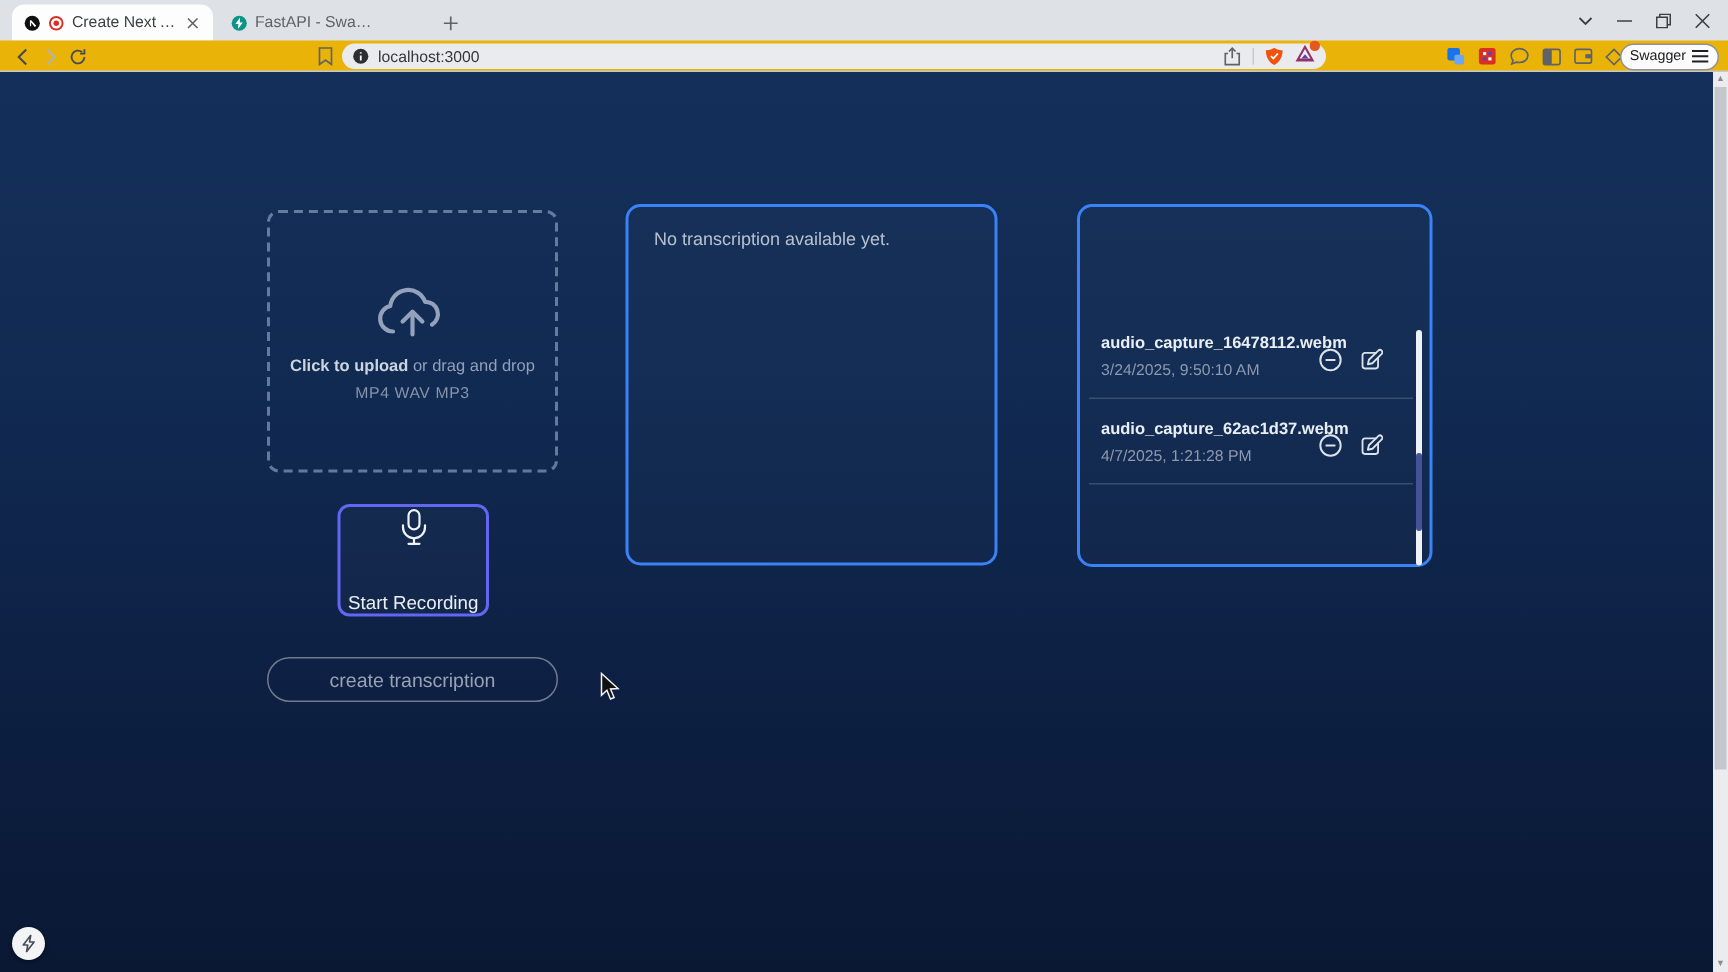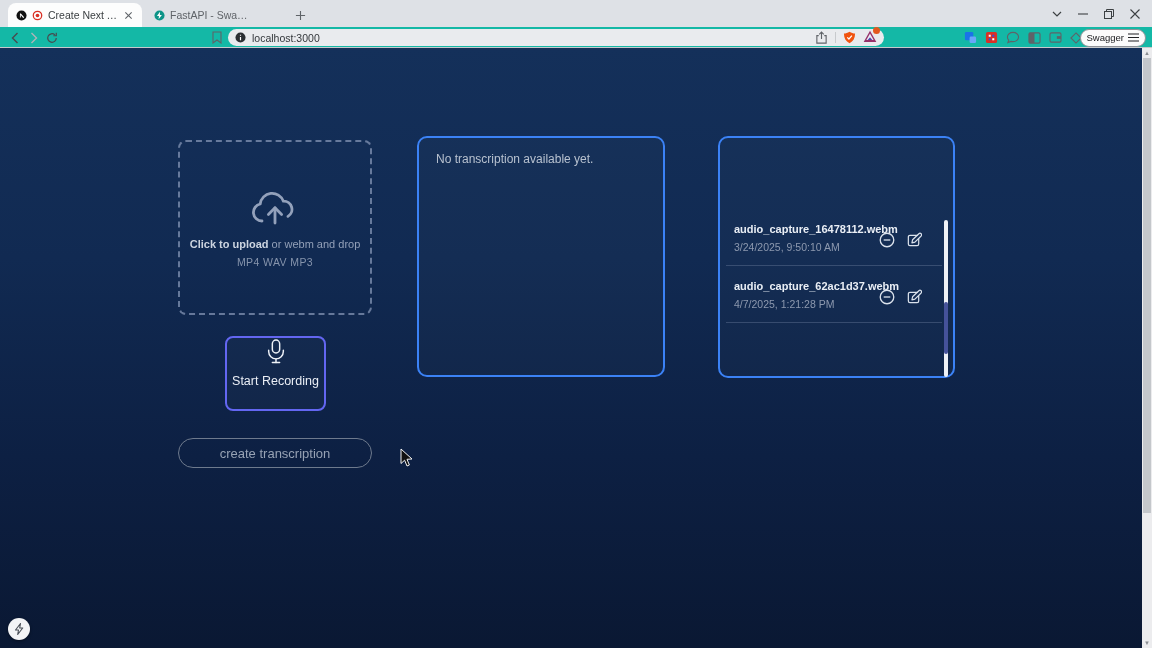--- a/index.html
+++ b/index.html
@@ -13,21 +13,21 @@
   .tab.active { left:8px; width:134px; background:#fdfdfd; border-radius:8px 8px 0 0; }
   .tab.inactive { left:146px; width:112px; color:#5f6368; }
   .tab-title { white-space:nowrap; overflow:hidden; text-overflow:ellipsis; flex:1; }
   .favicon { width:11px; height:11px; flex:0 0 auto; }
   .tab-close { width:12px; height:12px; display:flex; align-items:center; justify-content:center; flex:0 0 auto; }
   .newtab { position:absolute; left:290px; top:5px; width:20px; height:20px; display:flex; align-items:center; justify-content:center; }
   .wincontrols { position:absolute; right:4px; top:0; height:27px; display:flex; align-items:center; }
   .winbtn { width:26px; height:27px; display:flex; align-items:center; justify-content:center; }
 
   
-  .toolbar { position:absolute; top:27px; left:0; width:1152px; height:21px; background:#14b8a6; border-bottom:1px solid #c6c9cc; }
+  .toolbar { position:absolute; top:27px; left:0; width:1152px; height:21px; background:#eab308; border-bottom:1px solid #c6c9cc; }
   .navbtn { position:absolute; top:2px; width:17px; height:17px; display:flex; align-items:center; justify-content:center; }
   .urlbar { position:absolute; left:228px; top:2px; width:656px; height:17px; background:#e9ebee; border-radius:9px; display:flex; align-items:center; padding:0 7px; gap:6px; }
   .urltext { font-size:10.5px; color:#33373b; }
   .urlbar-right { margin-left:auto; display:flex; align-items:center; gap:7px; }
   .ext-row { position:absolute; right:50px; top:2px; height:17px; display:flex; align-items:center; gap:8px; }
   .update-btn { position:absolute; right:6px; top:1.5px; height:18px; padding:0 6px; border:1px solid #8f9297; border-radius:9px; background:#fbfbfb; display:flex; align-items:center; gap:4px; font-size:9.5px; color:#202124; }
 
   
   .page { position:absolute; top:48px; left:0; width:1142px; height:600px;
           background:linear-gradient(180deg,#14305a 0%, #112a52 35%, #0d2043 68%, #0a1833 100%); overflow:hidden; }
@@ -51,21 +51,21 @@
   .rec-item { position:absolute; left:0; width:226px; height:57px;padding-left:10px; }
   .rec-name { position:absolute; left:14px; top:5px; font-size:11px; font-weight:700; color:#e9eef5; }
   .rec-date { position:absolute; left:14px; top:23px; font-size:10.5px; color:#8d99af; }
   .rec-actions { position:absolute; right:24px; top:13px; display:flex; gap:10px; }
   .icon-btn { width:17px; height:17px; display:flex; align-items:center; justify-content:center; cursor:pointer; }
   .rec-divider { position:absolute; left:6px; width:216px; height:0; border-top:1px solid rgba(150,165,195,.28); }
   .list-scroll { position:absolute; left:224px; top:82px; width:4px; height:157px; background:#eef1f6; border-radius:2px; }
   .list-thumb { position:absolute; left:0; top:82px; width:4px; height:52px; background:#45529a; border-radius:2px; }
 
   .record-btn { position:absolute; left:225px; top:288px; width:101px; height:75px; border:2px solid #6366f1; border-radius:8px; background:rgba(255,255,255,0.02);
-                display:flex; flex-direction:column; align-items:center; justify-content:flex-start; gap:8px; cursor:pointer; }
+                display:flex; flex-direction:column; align-items:center; justify-content:space-between; gap:8px; cursor:pointer; }
   .record-label { font-size:12.5px; color:#eaeef5; }
 
   .create-btn { position:absolute; left:178px; top:390px; width:194px; height:30px; border:1.5px solid #6e7a8d; border-radius:15px; background:transparent;
                 display:flex; align-items:center; justify-content:center; font-size:13px; color:#97a2b4; cursor:pointer; font-family:"Liberation Sans",sans-serif; }
 
   .next-badge { position:absolute; left:8px; top:570px; width:22px; height:22px; border-radius:50%; background:#f3f4f6; display:flex; align-items:center; justify-content:center; box-shadow:0 1px 3px rgba(0,0,0,.4); }
 
   .cursor { position:absolute; left:400px; top:400px; }
 
   
@@ -225,21 +225,21 @@
   </div>
 
   <div class="page">
 
     <div class="dropzone">
       <svg width="52" height="40" viewBox="0 0 26 20" fill="none" stroke="#93a1bb" stroke-width="1.4" stroke-linecap="round" stroke-linejoin="round">
         <path d="M6.5 16.5a4.3 4.3 0 0 1-.9-8.5 6 6 0 0 1 11.6-1.4 4.1 4.1 0 0 1 2.3 7.6"></path>
         <path d="M13 17.5v-7.5"></path>
           <path d="M9.7 13.2 13 9.9l3.3 3.3"></path>
       </svg>
-      <div class="dz-line1"><b>Click to upload</b><span> or webm and drop</span></div>
+      <div class="dz-line1"><b>Click to upload</b><span> or drag and drop</span></div>
       <div class="dz-line2">MP4 WAV MP3</div>
     </div>
 
     <div class="panel result-panel">
       <div class="result-empty">No transcription available yet.</div>
     </div>
 
     <div class="panel rec-panel">
 
       <div class="rec-item" style="top:80px">

